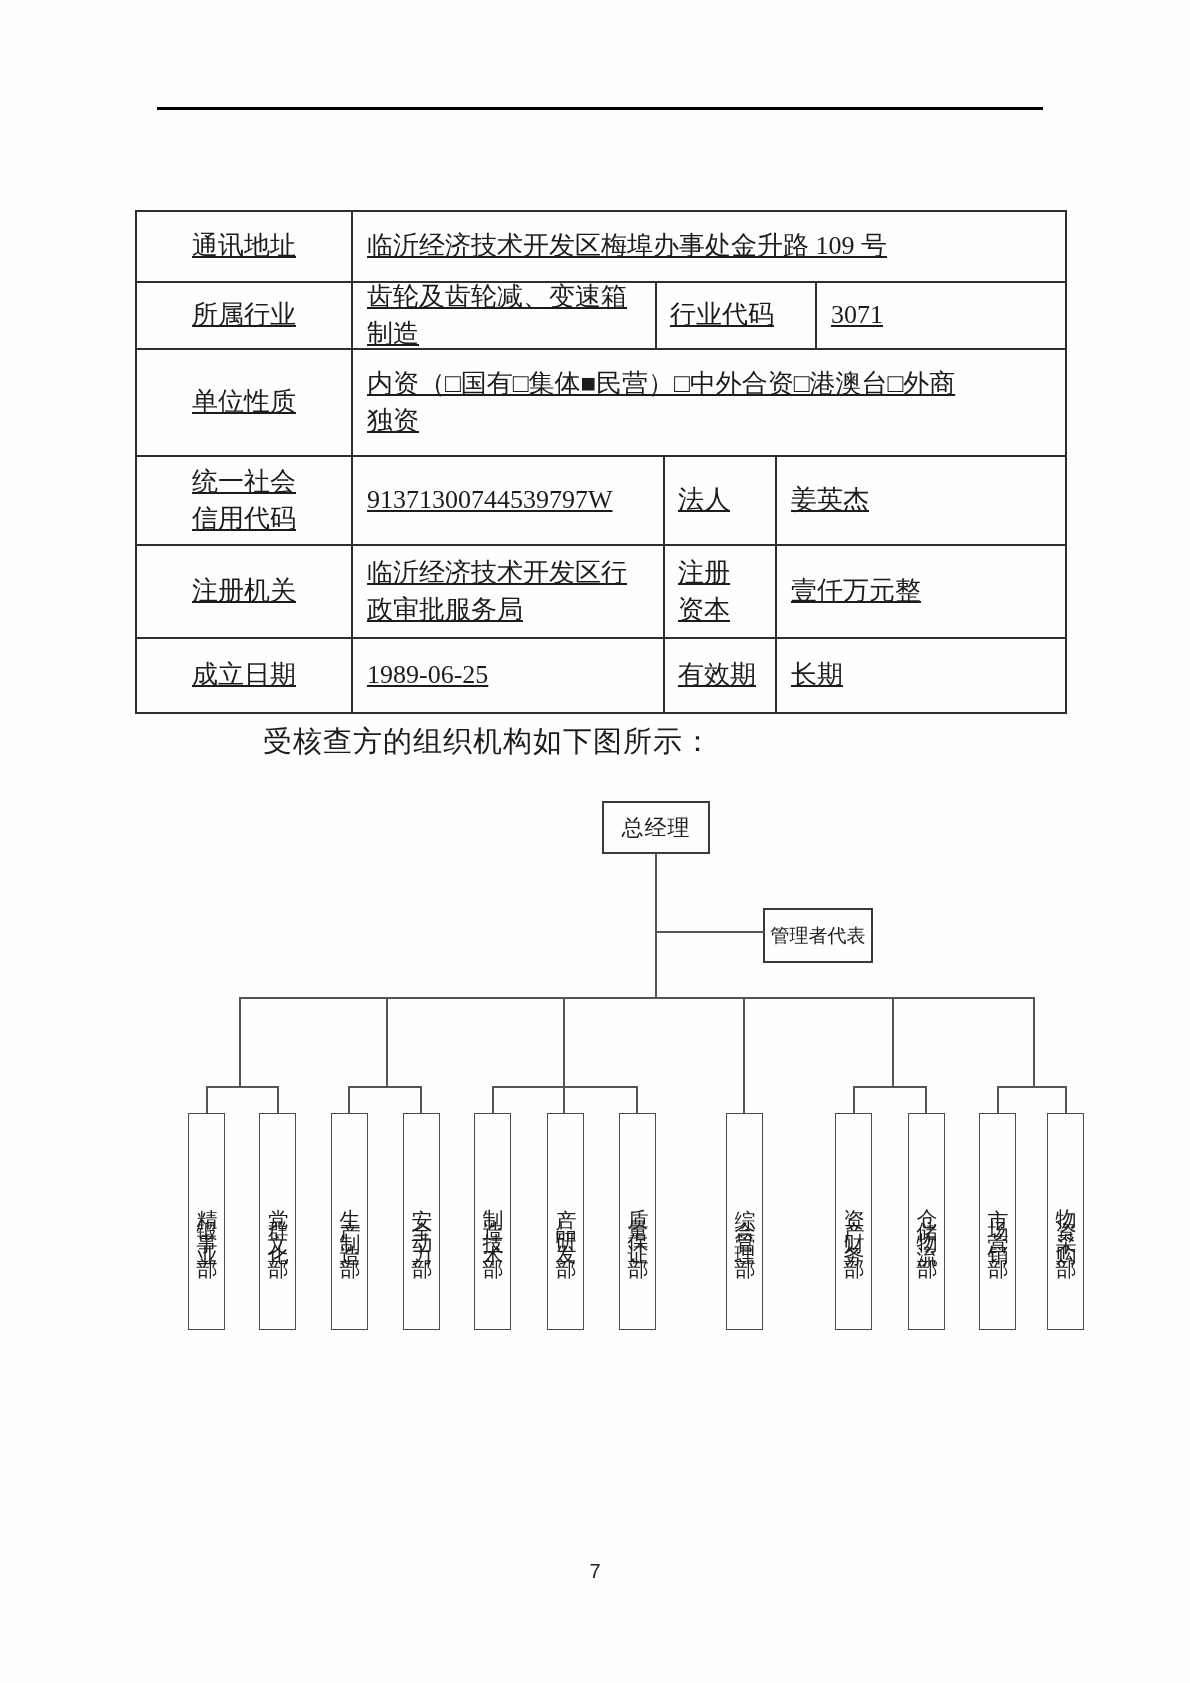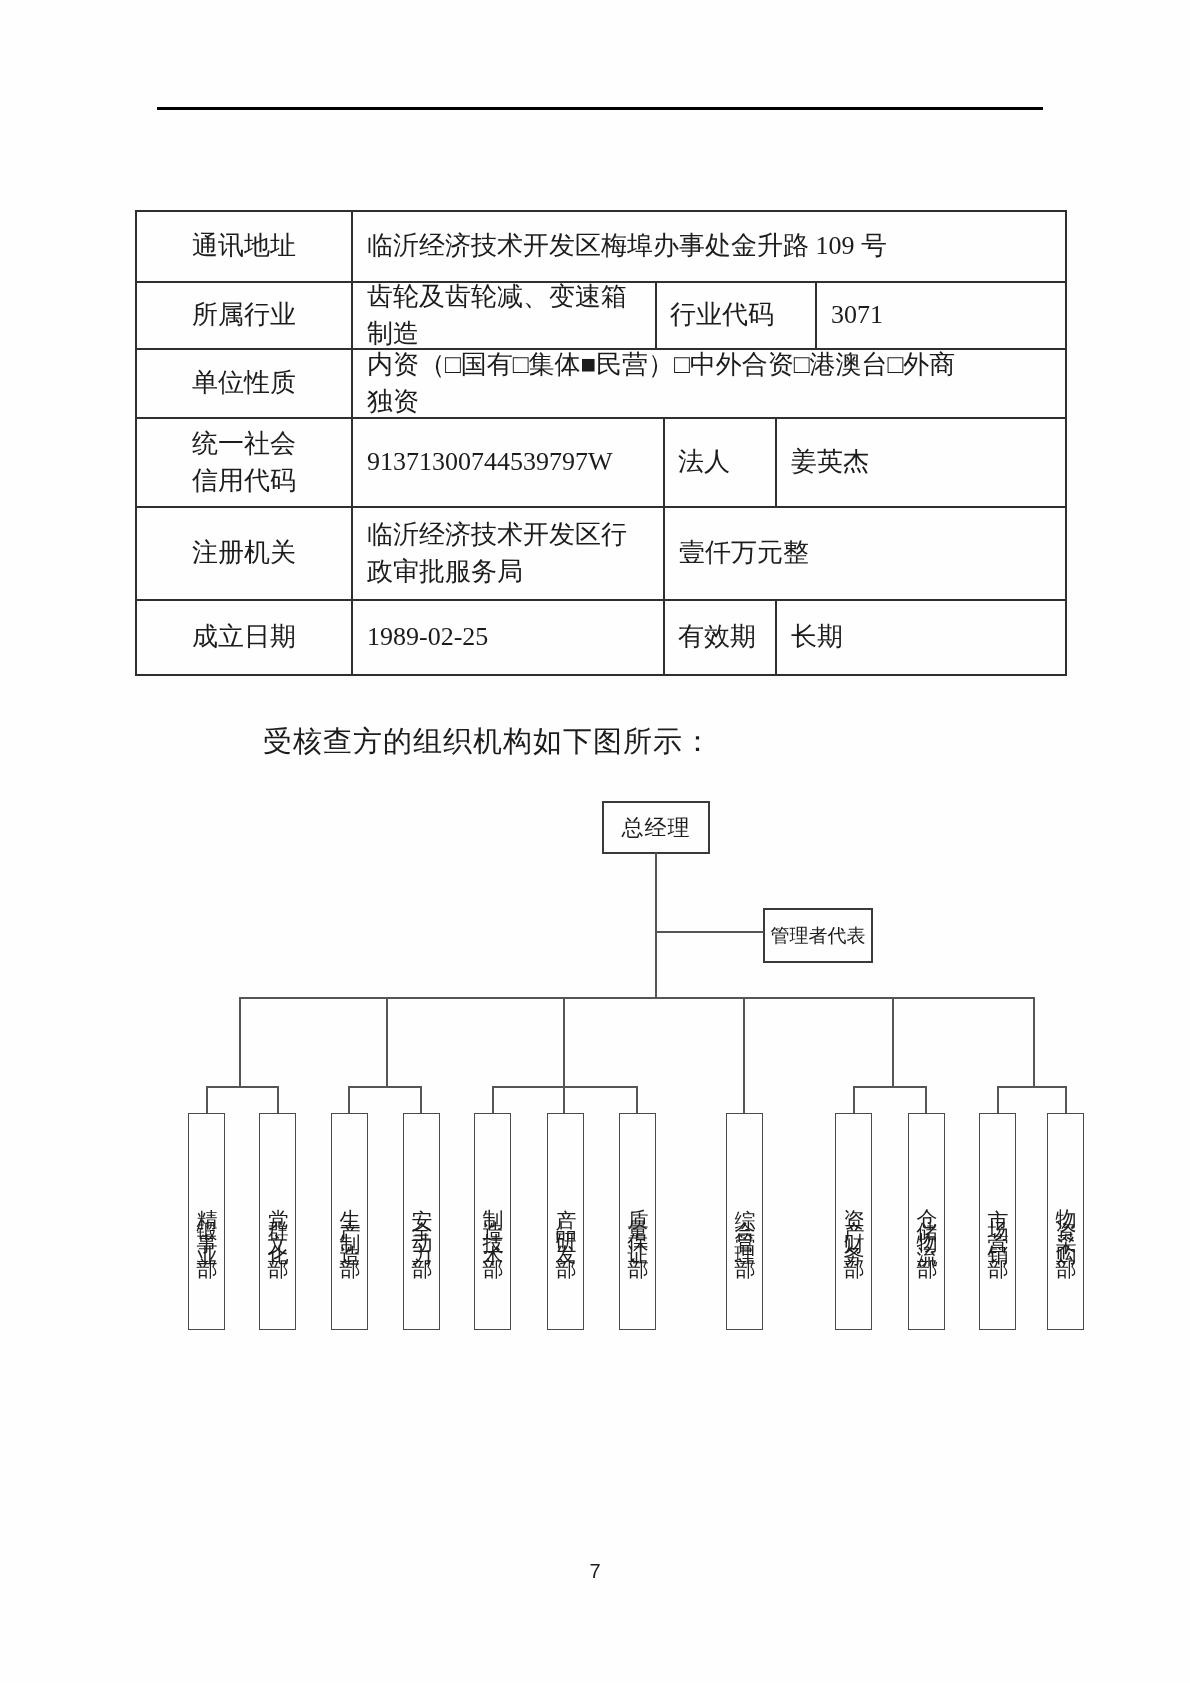--- a/index.html
+++ b/index.html
@@ -28,34 +28,35 @@
     border:2px solid var(--table-border);
     font-size:26px;line-height:1.42;
   }
   .tr{display:flex;border-bottom:2px solid var(--table-border);box-sizing:border-box;}
   .tr:last-child{border-bottom:none;}
   .td{
     display:flex;align-items:center;box-sizing:border-box;
     border-right:2px solid var(--table-border);
     white-space:pre-line;
     overflow:hidden;
+    text-decoration:underline;
   }
   .td:last-child{border-right:none;}
   .td.lab{justify-content:center;text-align:center;}
   .td.val{padding-left:14px;padding-right:8px;text-align:left;}
   .td.lab2{padding-left:13px;padding-right:4px;text-align:right;}
   .c-label{width:216px;}
   .c-rest{width:712px;}
   .c-v1{width:304px;}
   .c-l2{width:160px;}
   .c-v2{width:248px;}
   .c-v1b{width:312px;}
   .c-l2b{width:112px;}
   .c-v2b{width:274px;border-radius:17px;}
-  .r1{height:71px;}.r2{height:67px;}.r3{height:69px;justify-content:space-between;}
+  .r1{height:71px;}.r2{height:67px;}.r3{height:107px;justify-content:space-between;}
   .r4{height:89px;}.r5{height:93px;}.r6{height:73px;}
   
   .caption{
     position:absolute;left:221px;top:722px;
     font-size:29px;letter-spacing:1px;white-space:pre-line;margin-left:42px;
   }
   
   .hline,.vline{position:absolute;background:var(--chart-line);}
   .hline{height:2px;}
   .vline{width:2px;}
@@ -108,25 +109,27 @@
       <div class="td lab c-label">统一社会
 信用代码</div>
       <div class="td val c-v1b">91371300744539797W</div>
       <div class="td lab2 c-l2b">法人</div>
       <div class="td val c-v2b">姜英杰</div>
     </div>
     <div class="tr r5">
       <div class="td lab c-label">注册机关</div>
       <div class="td val c-v1b">临沂经济技术开发区行
 政审批服务局</div>
+      <div class="td lab2 c-l2b">注册
+资本</div>
       <div class="td val c-v2b">壹仟万元整</div>
     </div>
     <div class="tr r6">
       <div class="td lab c-label">成立日期</div>
-      <div class="td val c-v1b">1989-02-25</div>
+      <div class="td val c-v1b">1989-06-25</div>
       <div class="td lab2 c-l2b">有效期</div>
       <div class="td val c-v2b">长期</div>
     </div>
   </div>
 
   <div class="caption">受核查方的组织机构如下图所示：</div>
 
   <div>
 
     <div class="obox root-box">总经理</div>

